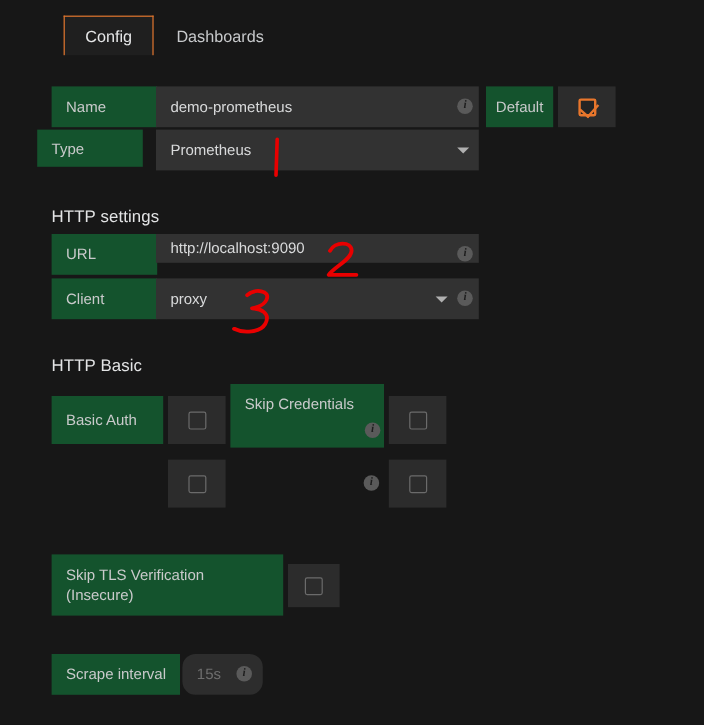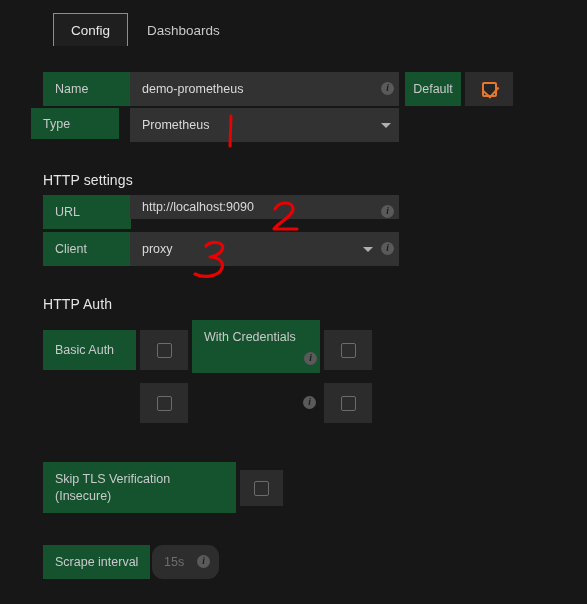--- a/index.html
+++ b/index.html
@@ -195,29 +195,29 @@
   </div>
   <span class="info info-abs" style="left:381px; top:205px;">i</span>
 
   <div class="lbl" style="left:43px; top:232px; width:88px; height:34px;">Client</div>
   <div class="field" style="left:130px; top:232px; width:269px; height:34px;">
     <span>proxy</span>
   </div>
   <span class="caret" style="left:363px; top:247px;"></span>
   <span class="info info-abs" style="left:381px; top:242px;">i</span>
 
-  <div class="section-title" style="left:43px; top:296px;">HTTP Auth</div>
+  <div class="section-title" style="left:43px; top:296px;">HTTP Basic</div>
 
   <div class="lbl" style="left:43px; top:330px; width:93px; height:40px;">Basic Auth</div>
   <div class="cbbox" style="left:140px; top:330px; width:48px; height:40px;">
     <span class="cb"></span>
   </div>
 
   <div class="lbl two-line" style="left:192px; top:320px; width:128px; height:53px; align-items:flex-start; padding-top:9px;">
-    <span>With Credentials</span>
+    <span>Skip Credentials</span>
   </div>
   <span class="info info-abs" style="left:304px; top:352px;">i</span>
   <div class="cbbox" style="left:324px; top:330px; width:48px; height:40px;">
     <span class="cb"></span>
   </div>
 
   <div class="cbbox" style="left:140px; top:383px; width:48px; height:40px;">
     <span class="cb"></span>
   </div>
 

